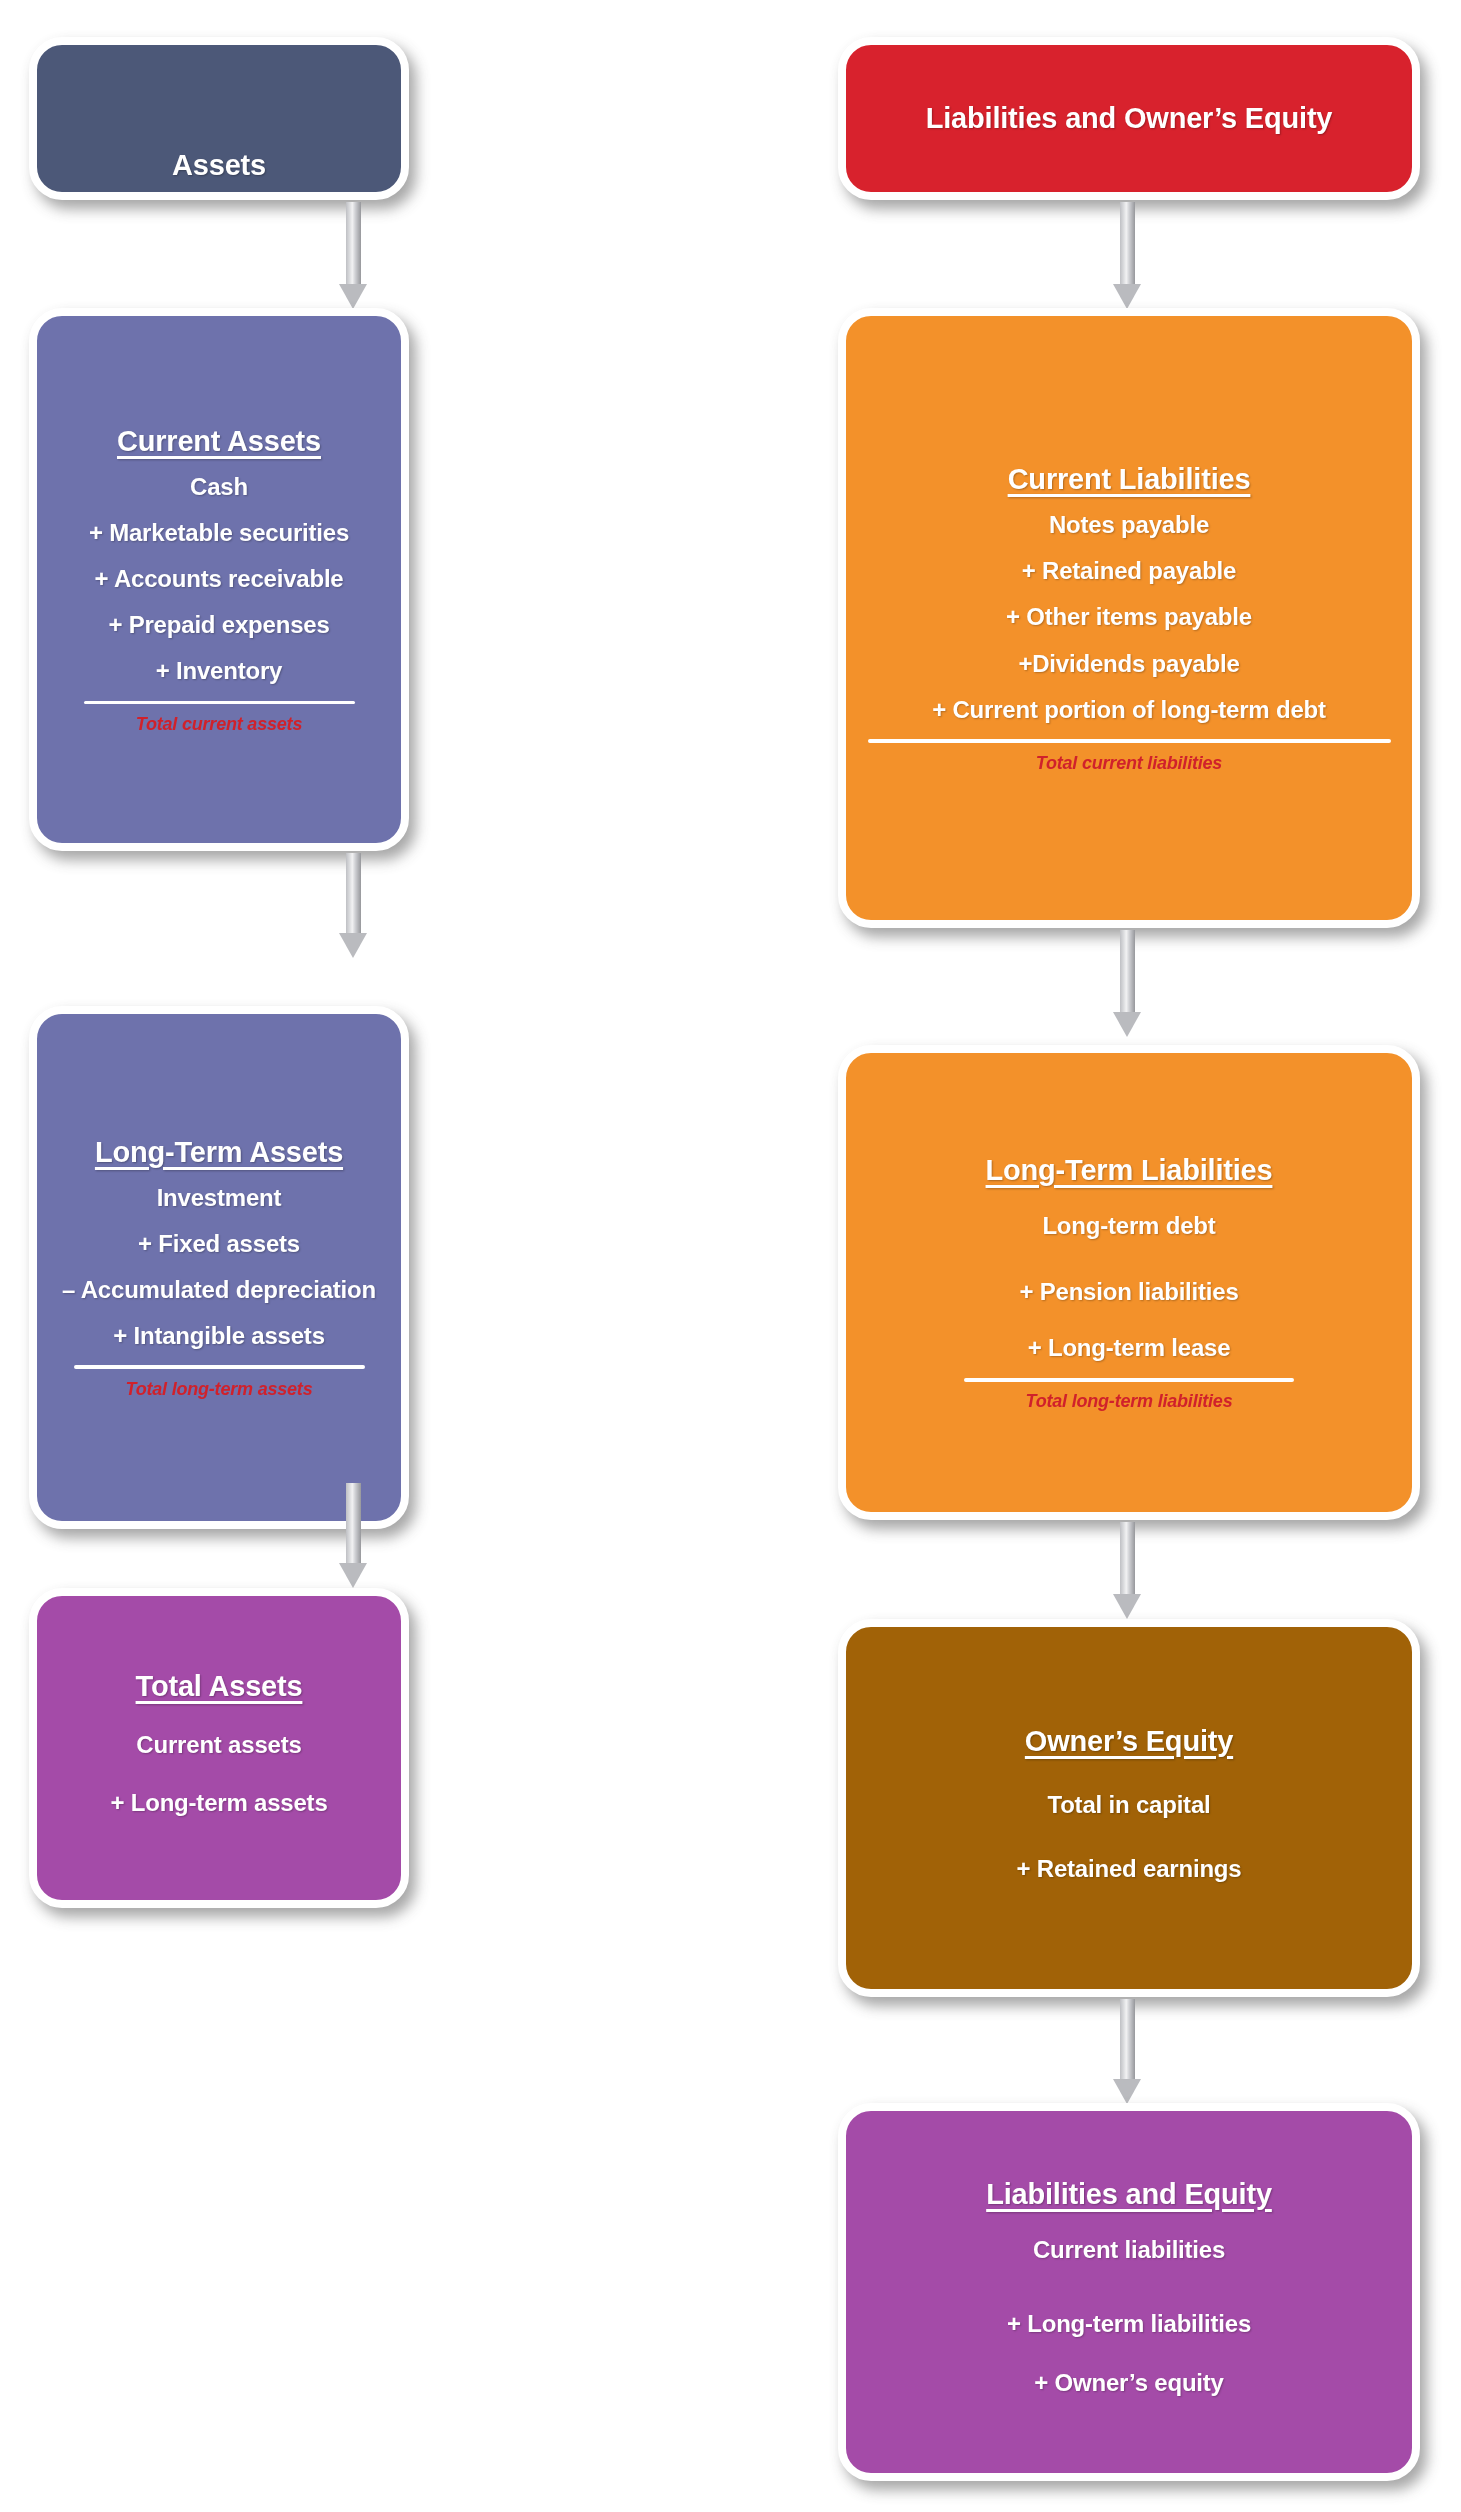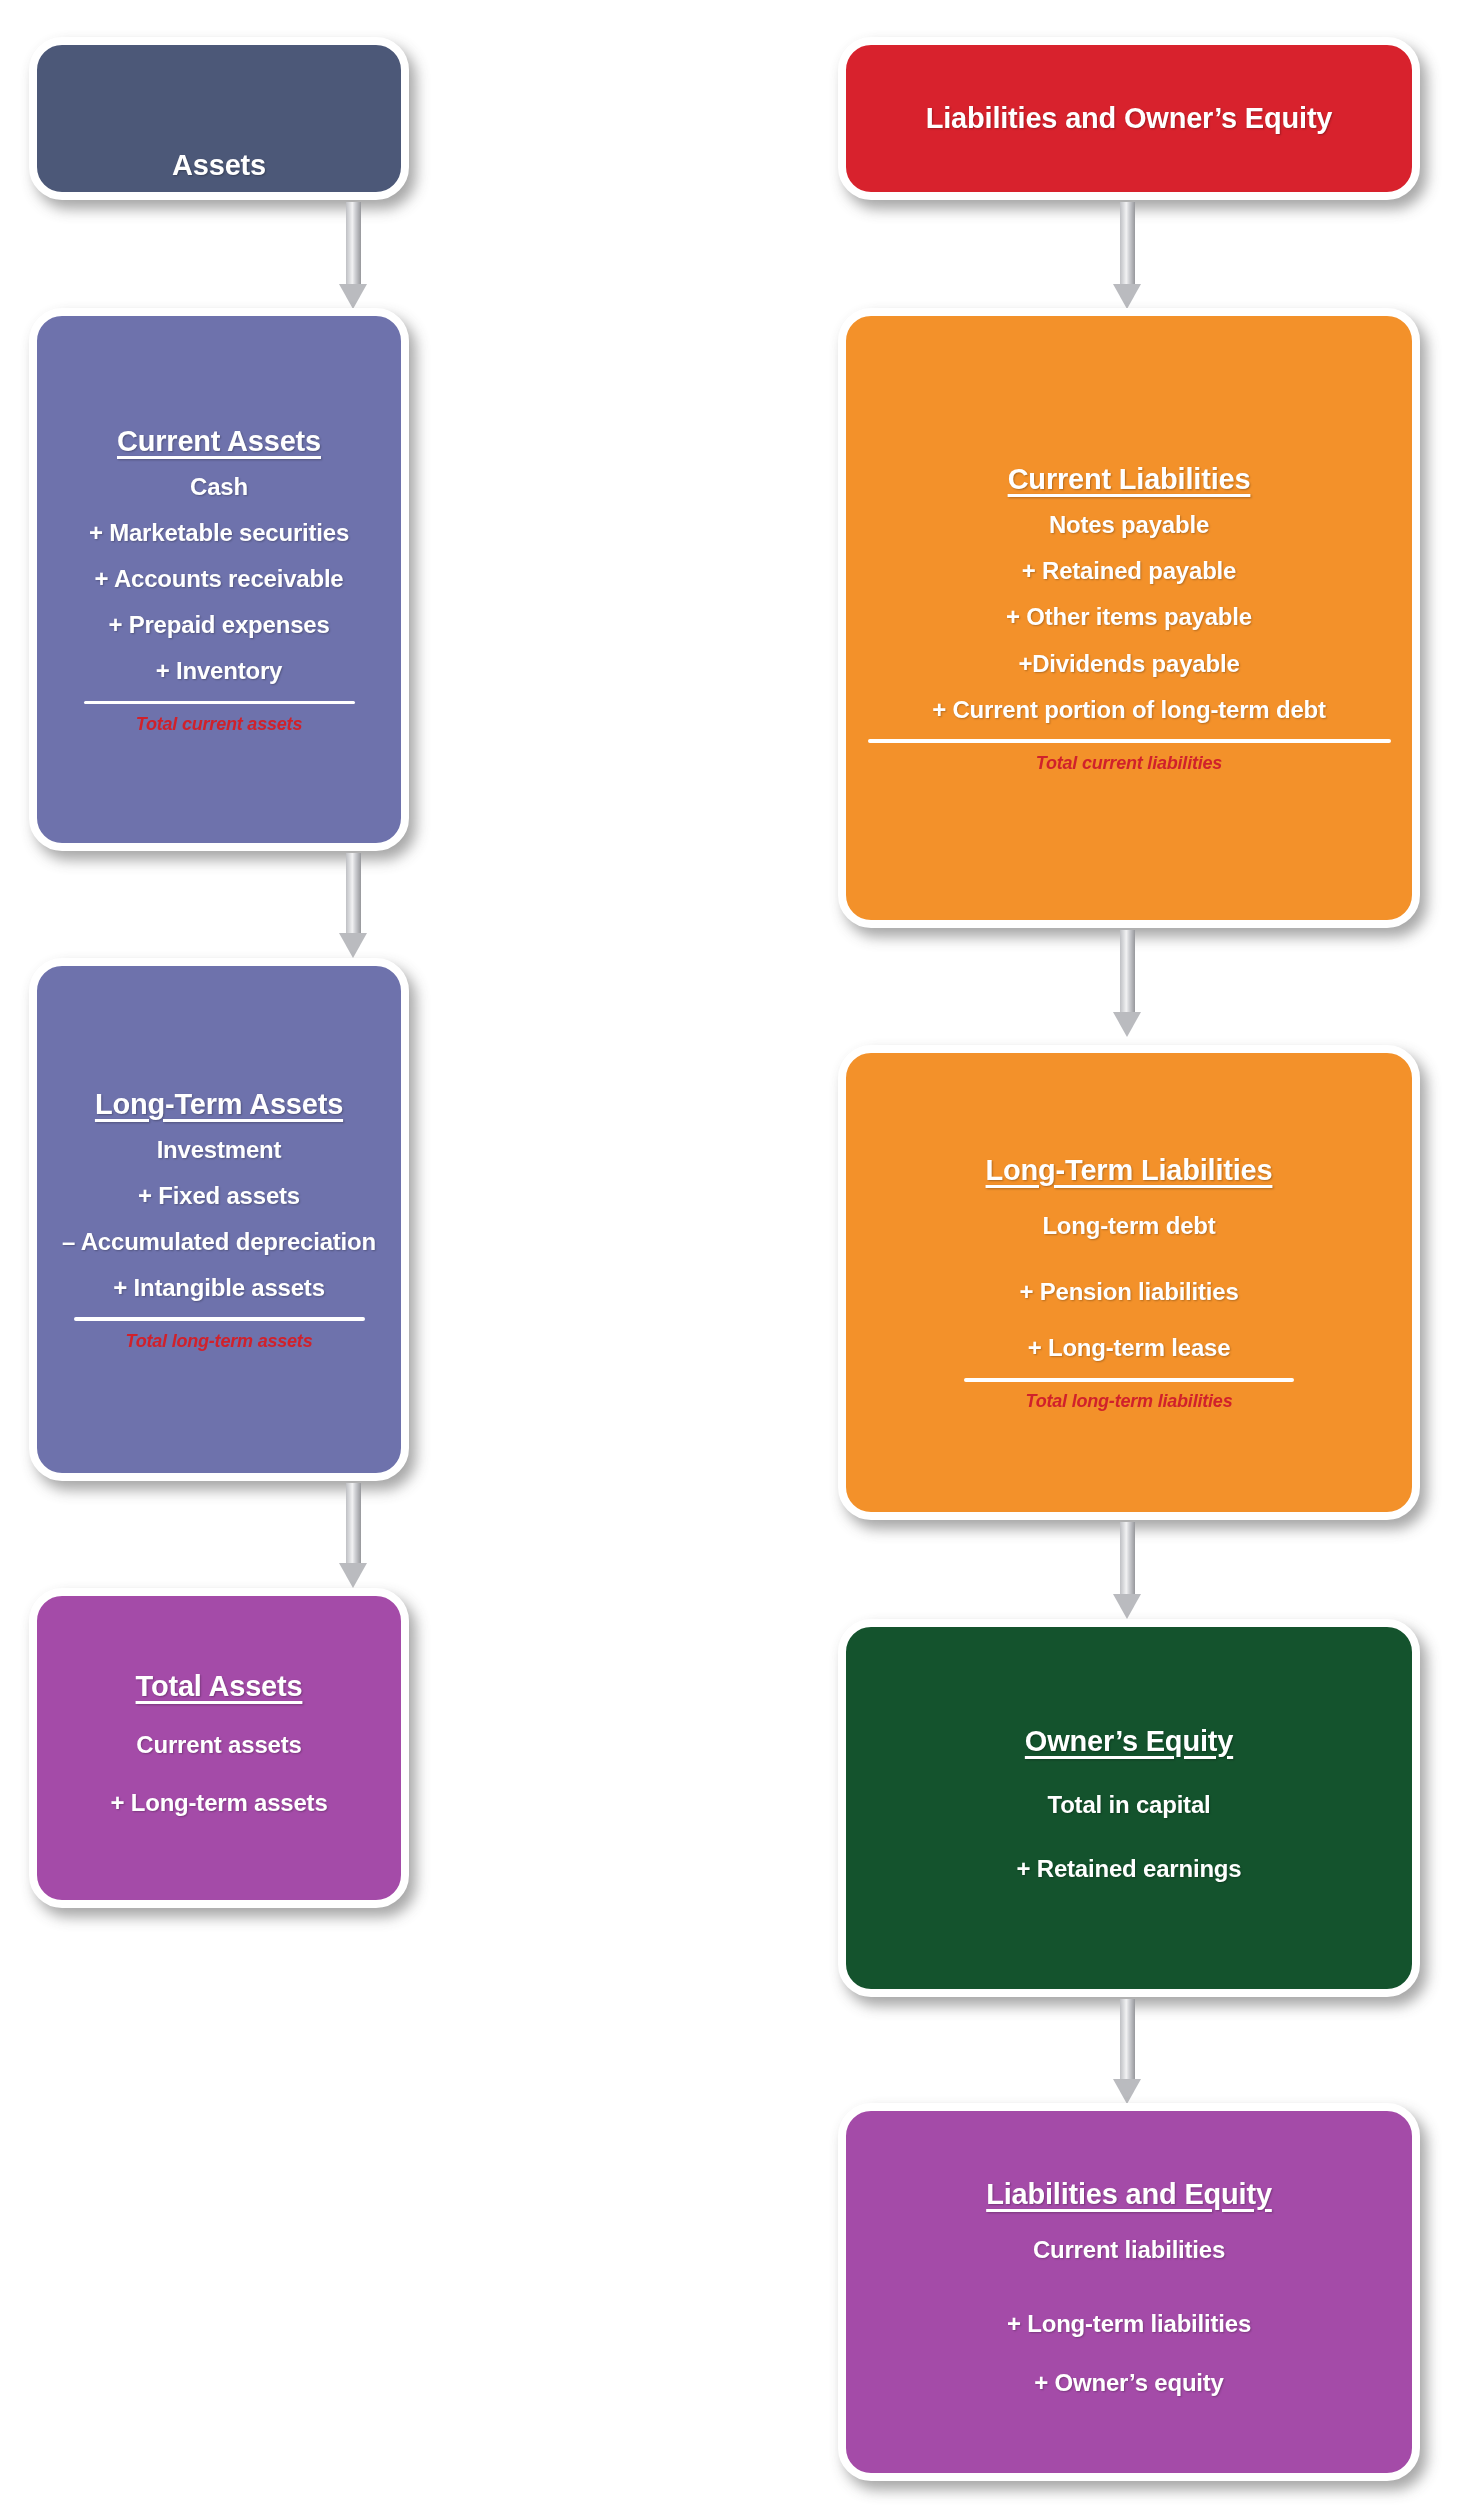--- a/index.html
+++ b/index.html
@@ -84,21 +84,21 @@
     white-space: nowrap;
     text-shadow: none;
   }
 
   
   .c-navy   { background: #4C5878; justify-content: flex-end; }
   .c-red    { background: #D8222D; }
   .c-slate  { background: #6E72AC; }
   .c-orange { background: #F3912A; }
   .c-magenta{ background: #A44BA8; }
-  .c-olive  { background: #14532d; }
+  .c-olive  { background: #a16207; }
 
   
   .arrow {
     position: absolute;
     width: 29px;
     display: flex;
     flex-direction: column;
     align-items: center;
     pointer-events: none;
   }
@@ -147,21 +147,21 @@
     <div class="row">+ Inventory</div>
     <div class="rule" style="width:271px;"></div>
     <div class="total">Total current assets</div>
   </div>
 
   <div class="arrow" style="left:339px; top:853px; height:105px;">
     <div class="shaft"></div>
     <div class="head-inner"></div>
   </div>
 
-  <div class="node c-slate" style="left:29px; top:958px; width:380px; height:523px;">
+  <div class="node c-slate" style="left:29px; top:1006px; width:380px; height:523px;">
     <div class="title">Long-Term Assets</div>
     <div class="row">Investment</div>
     <div class="row">+ Fixed assets</div>
     <div class="row">– Accumulated depreciation</div>
     <div class="row">+ Intangible assets</div>
     <div class="rule" style="width:291px;"></div>
     <div class="total">Total long-term assets</div>
   </div>
 
   <div class="arrow" style="left:339px; top:1483px; height:105px;">

